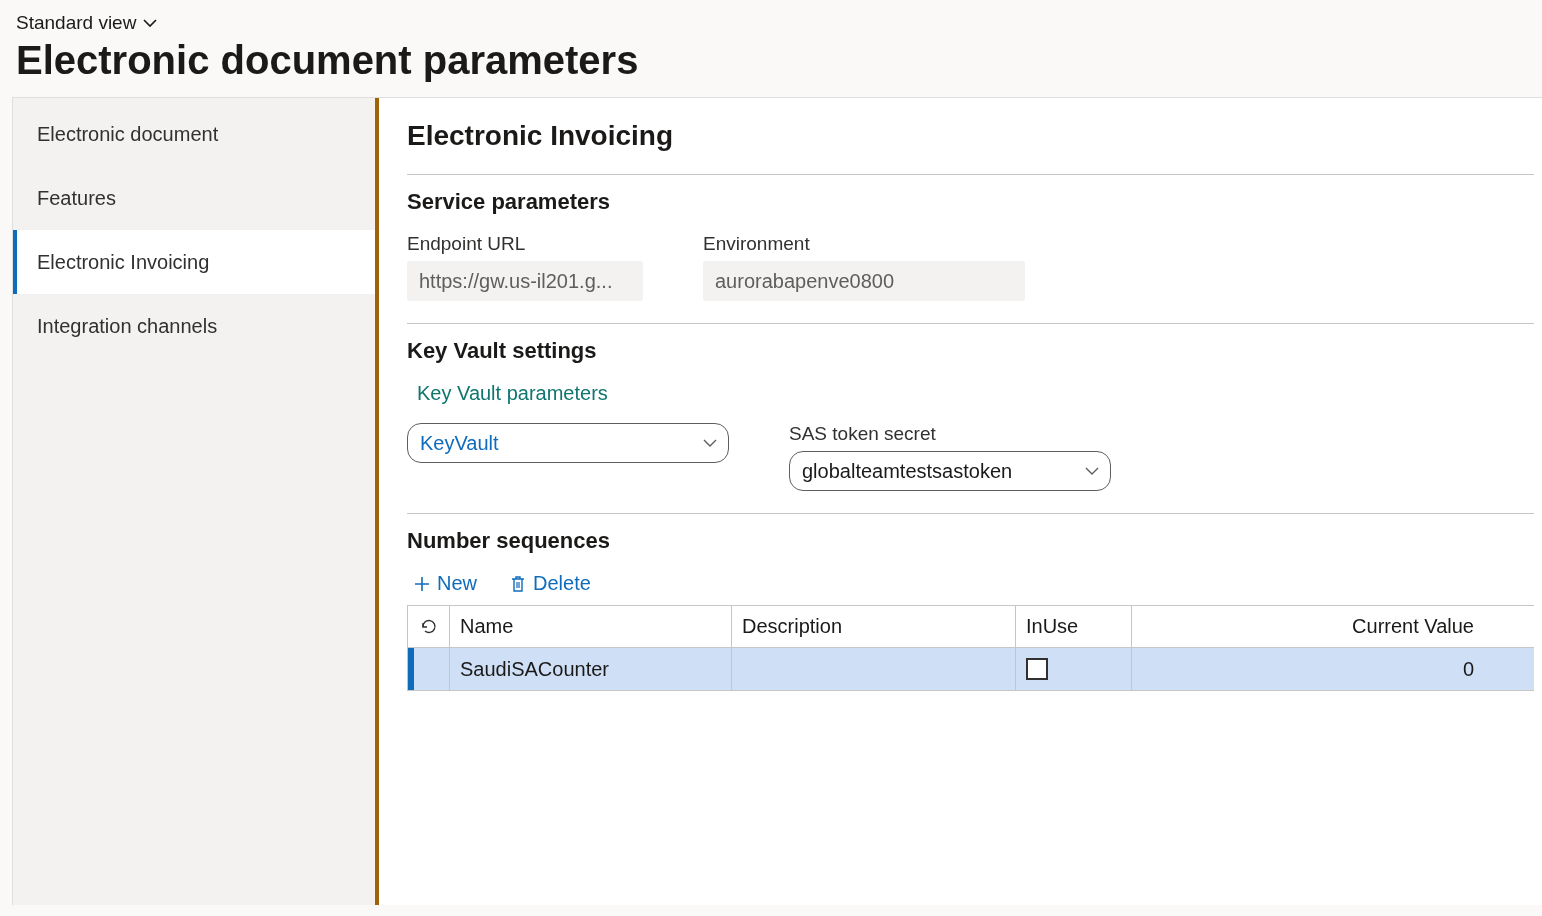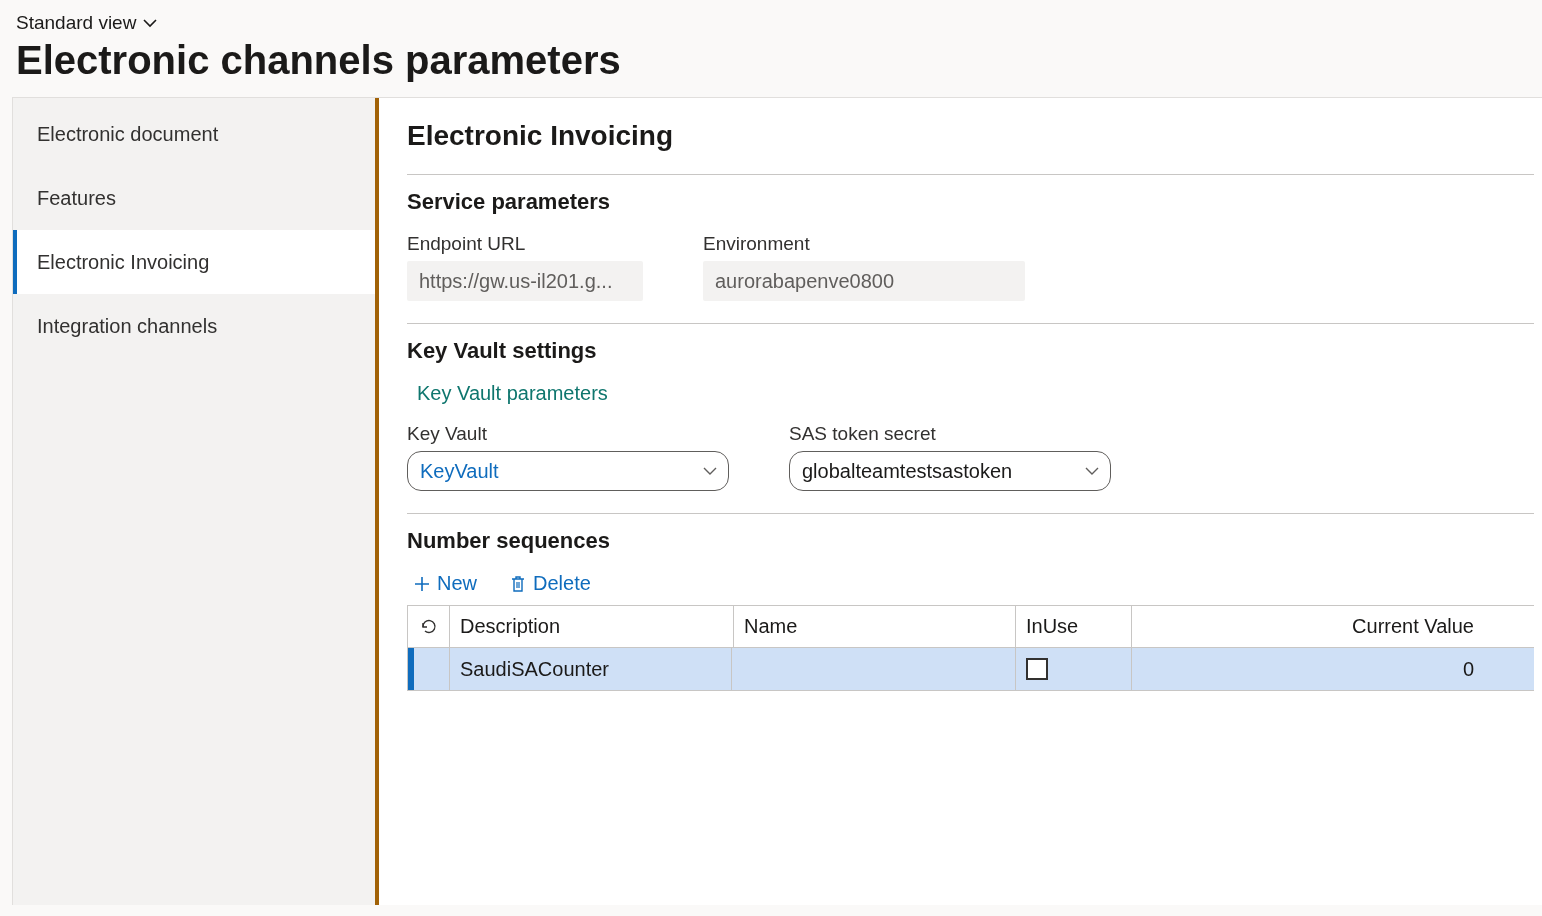--- a/index.html
+++ b/index.html
@@ -192,21 +192,21 @@
 
 <div class="header">
   <div class="view-switcher">
     <span>Standard view</span>
     <span>
       <svg width="16" height="16" viewBox="0 0 16 16">
           <path d="M2 5 L8 11 L14 5" fill="none" stroke="#1b1a19" stroke-width="1.6"></path>
         </svg>
     </span>
   </div>
-  <h1 class="page-title">Electronic channels parameters</h1>
+  <h1 class="page-title">Electronic document parameters</h1>
 </div>
 
 <div class="body-wrap">
 
   <nav class="sidebar">
     <div class="nav-item">
       <span>Electronic document</span>
     </div>
     <div class="nav-item">
       <span>Features</span>
@@ -238,21 +238,20 @@
           </div>
         </div>
       </div>
     </div>
 
     <div class="section">
       <div class="section-heading">Key Vault settings</div>
       <span class="link-button">Key Vault parameters</span>
       <div class="fields-row">
         <div class="field">
-          <span class="field-label">Key Vault</span>
           <div class="combo">
             <span class="combo-link-text">KeyVault</span>
             <span class="chev">
               <svg width="16" height="16" viewBox="0 0 16 16">
                   <path d="M2 5 L8 11 L14 5" fill="none" stroke="#605e5c" stroke-width="1.4"></path>
                 </svg>
             </span>
           </div>
         </div>
         <div class="field">
@@ -295,22 +294,22 @@
       <div class="grid">
         <div class="grid-header">
           <div class="cell cell-refresh">
             <span>
               <svg width="20" height="20" viewBox="0 0 20 20">
                 <path d="M4 10 A6 6 0 1 1 6 14" fill="none" stroke="#323130" stroke-width="1.4"></path>
                 <path d="M4 6 L4 10 L8 10" fill="none" stroke="#323130" stroke-width="1.4"></path>
               </svg>
             </span>
           </div>
+          <div class="cell cell-name">Name</div>
           <div class="cell cell-desc">Description</div>
-          <div class="cell cell-name">Name</div>
           <div class="cell cell-inuse">InUse</div>
           <div class="cell cell-value">Current Value</div>
         </div>
 
         <div class="grid-row">
           <div class="row-marker"></div>
           <div class="cell cell-refresh"></div>
           <div class="cell cell-name">SaudiSACounter</div>
           <div class="cell cell-desc"></div>
           <div class="cell cell-inuse">

